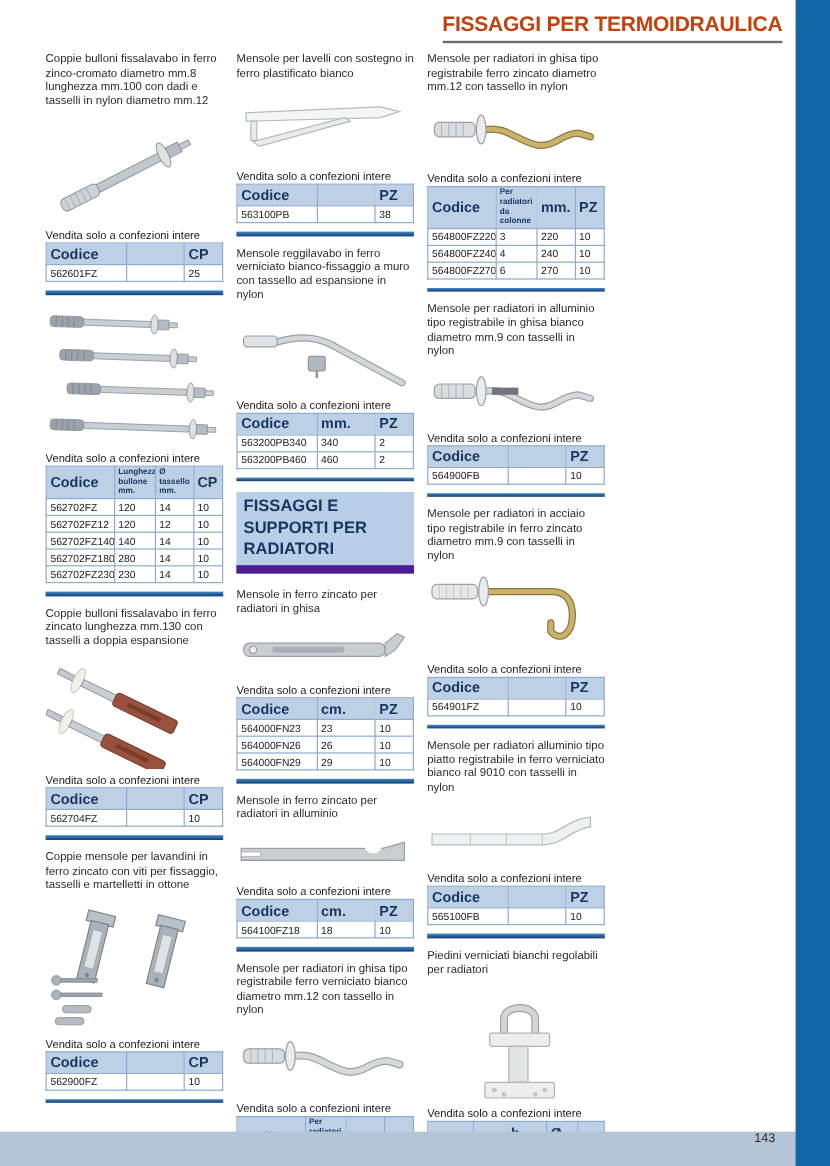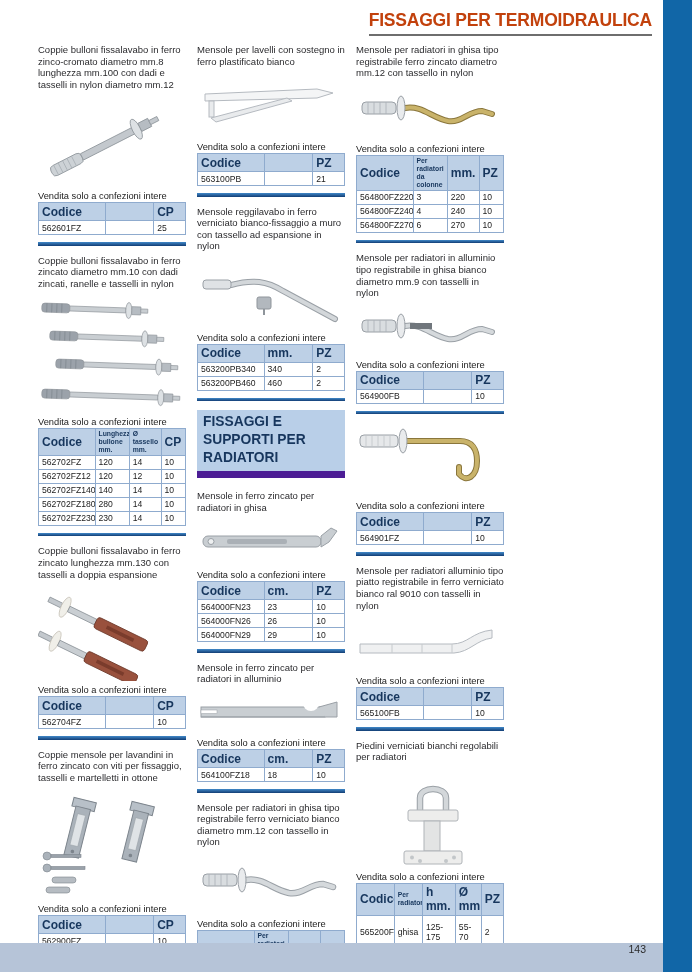--- a/index.html
+++ b/index.html
@@ -82,21 +82,20 @@
                 <td>562601FZ</td>
                 <td></td>
                 <td>25</td>
               </tr>
             </tbody>
           </table>
         <div class="hrule"></div>
       </div>
 
       <div class="block">
-        <p class="desc">Coppie bulloni fissalavabo in ferro zincato diametro mm.10 con dadi zincati, ranelle e tasselli in nylon</p>
         <div class="photo" style="height:118px">
           <svg viewBox="0 0 148 118" width="148" height="118">
             <g stroke="#8f959b" stroke-width="0.7">
               <g transform="translate(4,8) rotate(2)">
                 <rect x="0" y="0" width="28" height="9" rx="3" fill="#9ba2aa"></rect>
                 <path d="M5 0 V9 M10 0 V9 M15 0 V9 M20 0 V9" stroke="#7c848c"></path>
                 <rect x="28" y="2" width="56" height="5" fill="#c9ced2"></rect>
                 <ellipse cx="87" cy="4.5" rx="3" ry="8" fill="#dde1e4"></ellipse>
                 <rect x="90" y="0.5" width="9" height="8" fill="#b6bcc2"></rect>
                 <rect x="99" y="2.5" width="7" height="4" fill="#c9ced2"></rect>
@@ -281,21 +280,21 @@
               <tr>
                 <th>Codice</th>
                 <th></th>
                 <th>PZ</th>
               </tr>
             </thead>
             <tbody>
               <tr>
                 <td>563100PB</td>
                 <td></td>
-                <td>21</td>
+                <td>38</td>
               </tr>
             </tbody>
           </table>
         <div class="hrule"></div>
       </div>
 
       <div class="block">
         <p class="desc">Mensole reggilavabo in ferro verniciato bianco-fissaggio a muro con tassello ad espansione in nylon</p>
         <div class="photo" style="height:72px">
           <svg viewBox="0 0 148 72" width="148" height="72">
@@ -519,20 +518,21 @@
                 <td>564900FB</td>
                 <td></td>
                 <td>10</td>
               </tr>
             </tbody>
           </table>
         <div class="hrule"></div>
       </div>
 
       <div class="block">
+        <p class="desc">Mensole per radiatori in acciaio tipo registrabile in ferro zincato diametro mm.9 con tasselli in nylon</p>
         <div class="photo" style="height:74px">
           <svg viewBox="0 0 148 74" width="148" height="74">
             <path d="M51 18 H104 C116 18 121 26 121 38 C121 54 110 60 103 51 L103 44" stroke="#8a763c" stroke-width="6" fill="none" stroke-linecap="round"></path>
             <path d="M51 18 H104 C116 18 121 26 121 38 C121 54 110 60 103 51 L103 44" stroke="#c9b36a" stroke-width="4" fill="none" stroke-linecap="round"></path>
             <rect x="4" y="12" width="38" height="12" rx="4" fill="#e6e8ea" stroke="#9aa0a6"></rect>
             <path d="M10 12 V24 M16 12 V24 M22 12 V24 M28 12 V24 M34 12 V24" stroke="#c0c5c9" stroke-width="0.8"></path>
             <ellipse cx="47" cy="18" rx="4" ry="12" fill="#e9ebed" stroke="#9aa0a6"></ellipse>
           </svg>
         </div>
         <p class="vendita">Vendita solo a confezioni intere</p>

